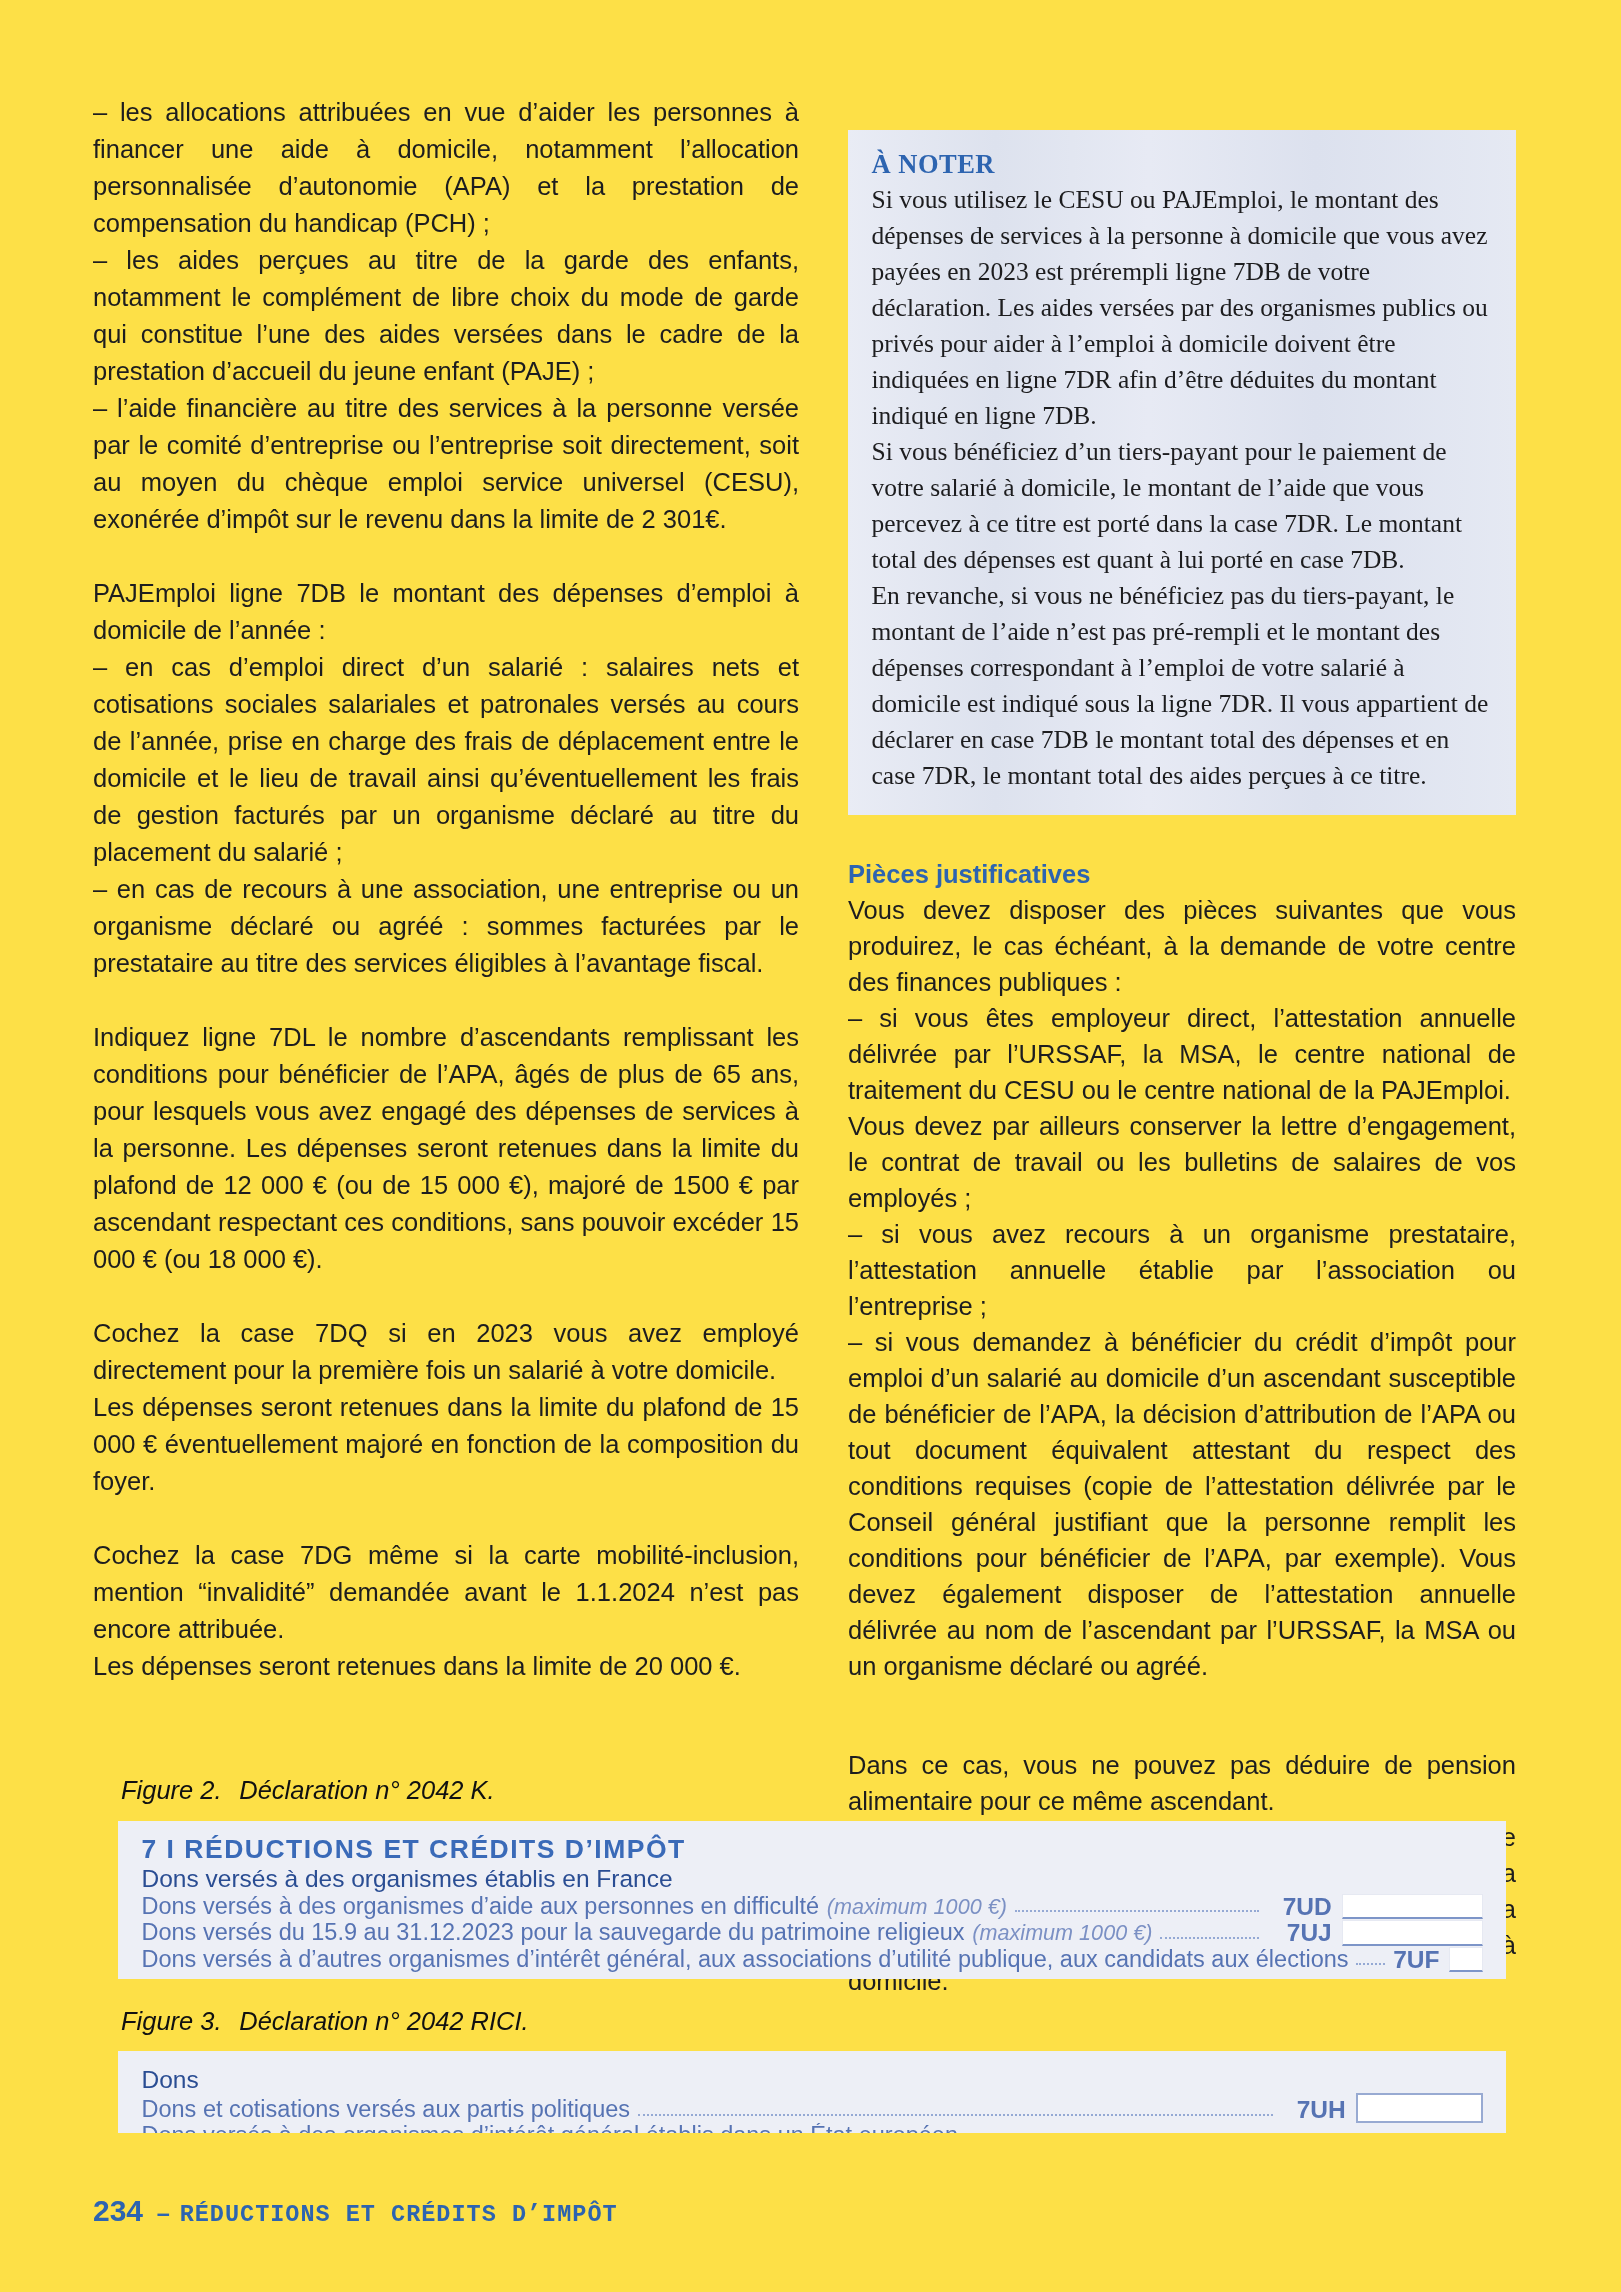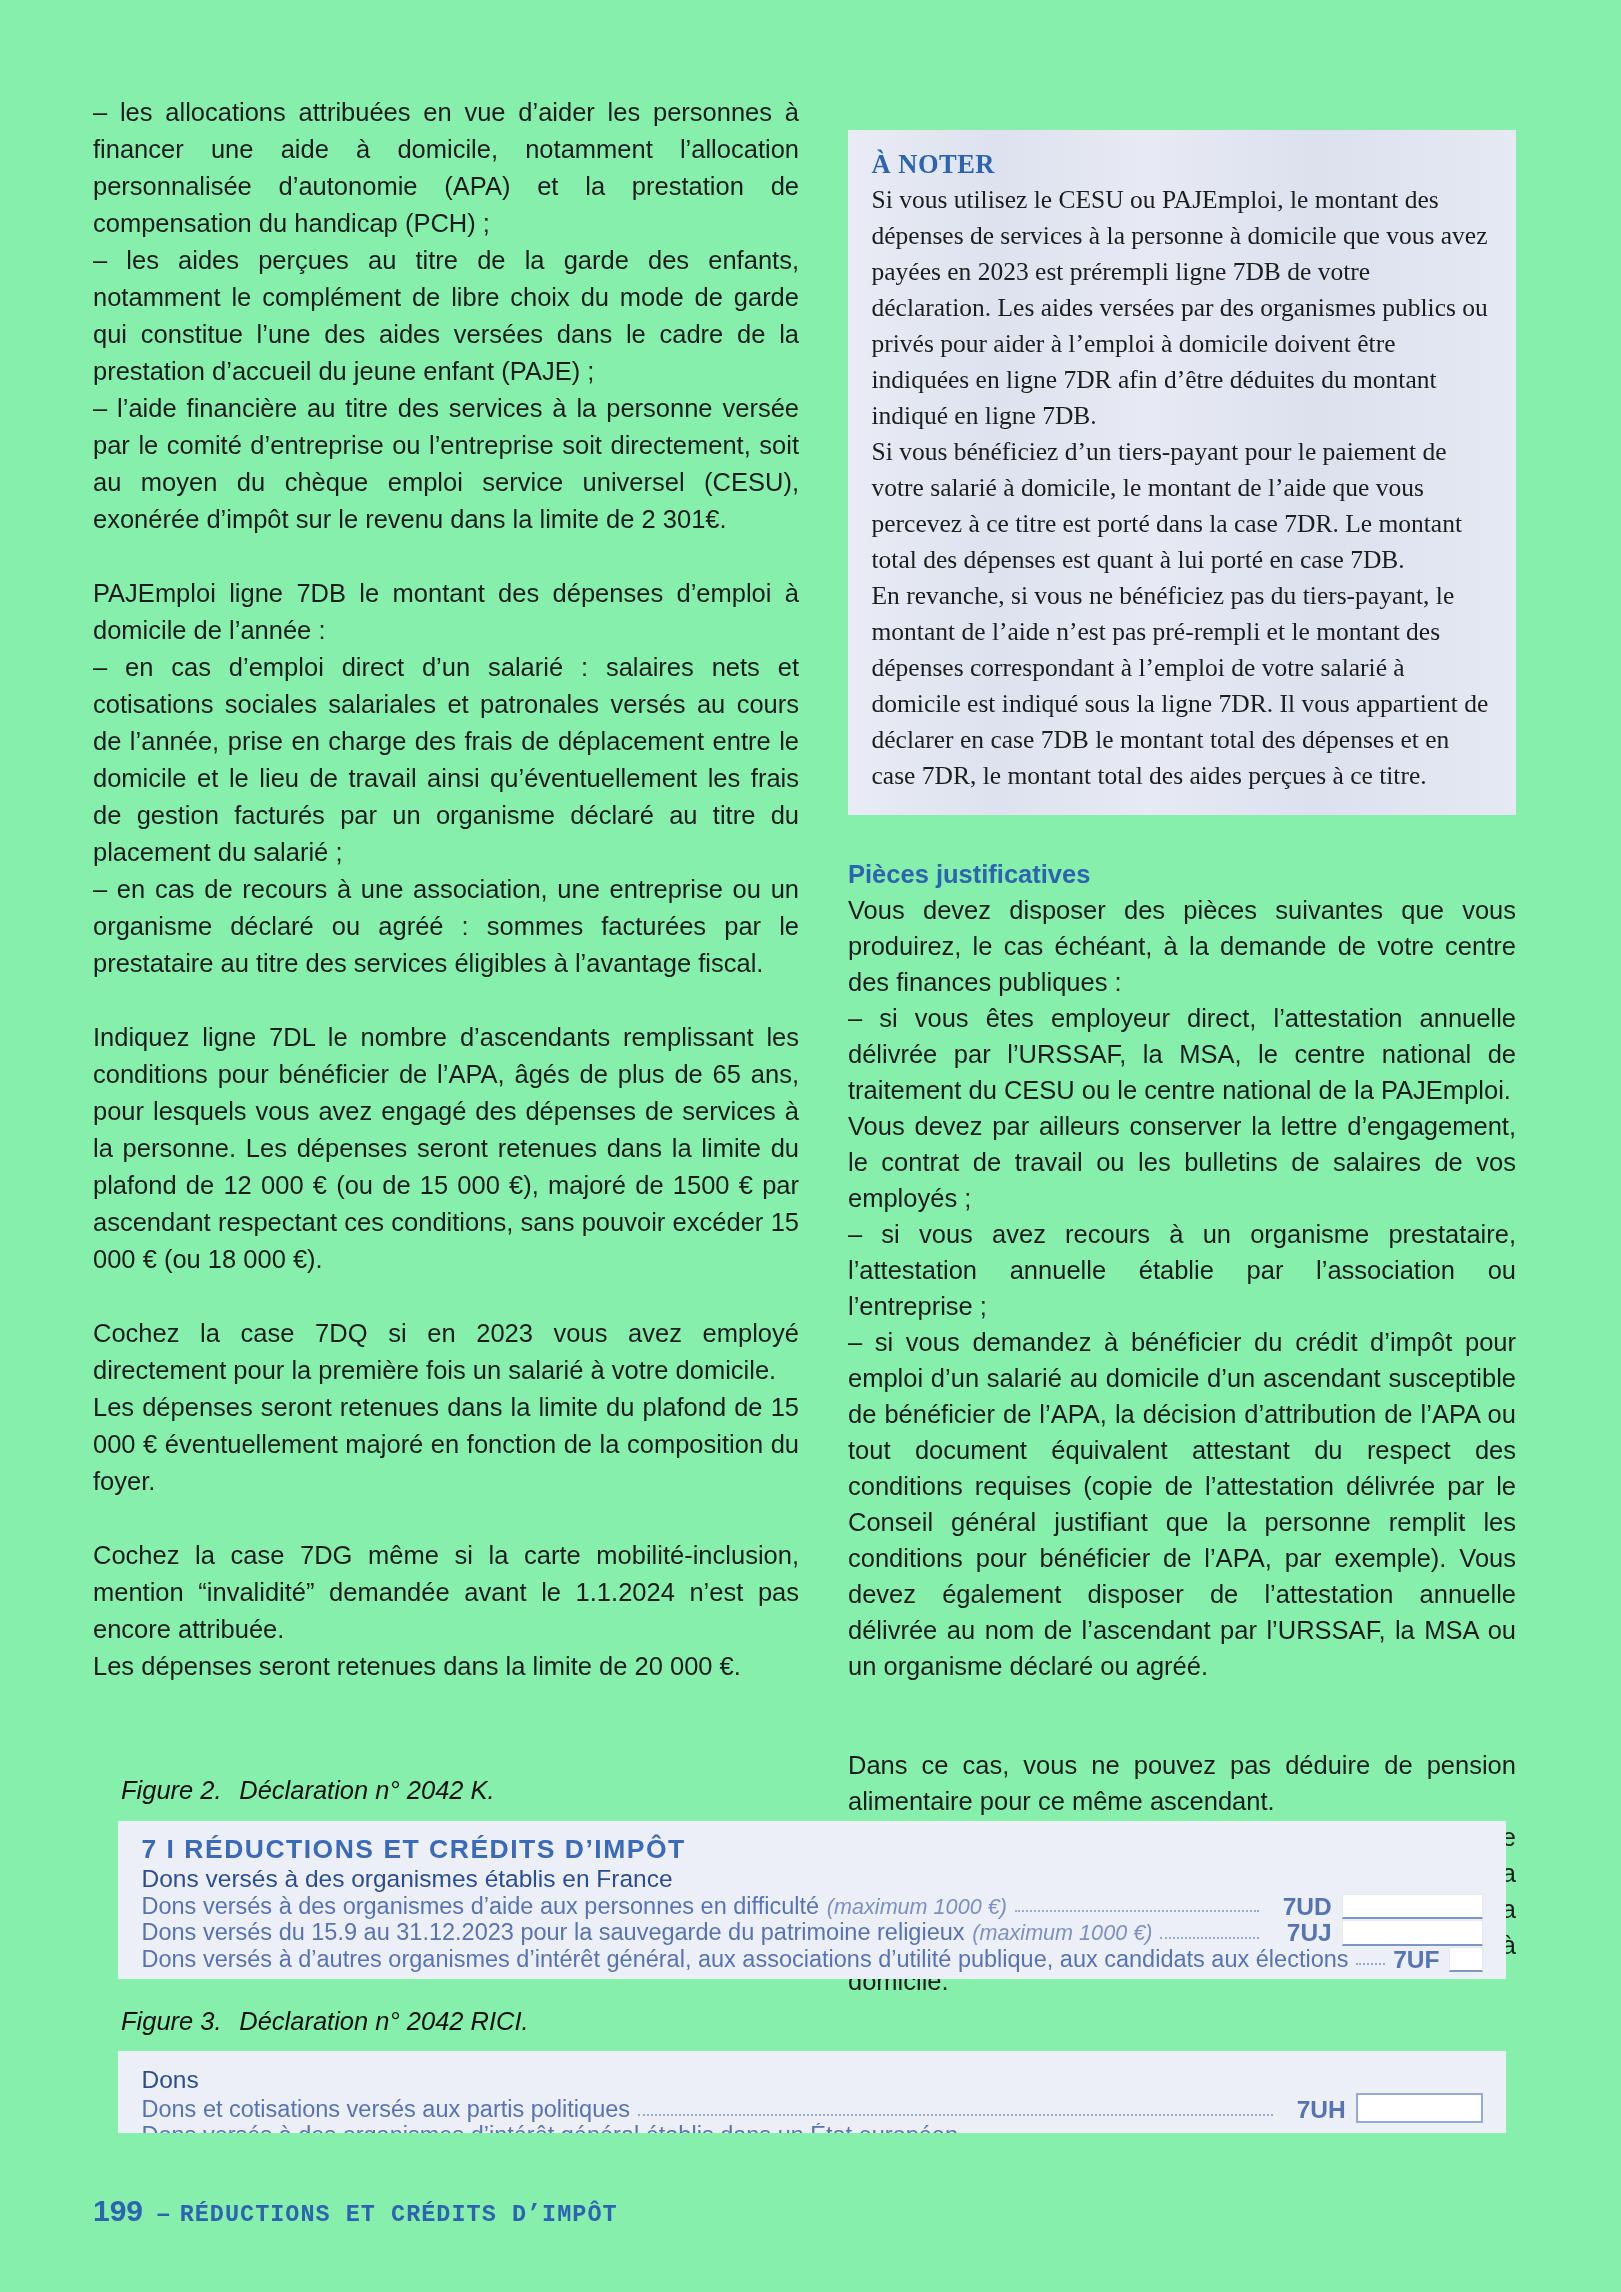--- a/index.html
+++ b/index.html
@@ -1,20 +1,20 @@
 <!DOCTYPE html>
 <html><head>
 <meta charset="utf-8">
 <style>
   html,body{margin:0;padding:0;background:#ffffff;}
   .page{
     position:relative;
     width:1621px;
     height:2293px;
-    background:#86efac;
+    background:#fde047;
     font-family:"Liberation Sans","DejaVu Sans",sans-serif;
     color:#1d1d1f;
     overflow:hidden;
   }
   
   .left-col{
     position:absolute; left:93px; top:94px; width:706px;
     font-size:25.5px; line-height:37px; text-align:justify;
   }
   .left-col p{margin:0;}
@@ -180,17 +180,17 @@
       <span class="dots"></span>
       <span class="code">7UH</span>
       <span class="fig-input boxed"></span>
     </div>
     <div class="fig-partial">
       <span class="label">Dons versés à des organismes d’intérêt général établis dans un État européen</span>
     </div>
   </div>
 
   <div class="footer">
-    <span class="page-num">199</span><span class="sep">–</span><span class="footer-title">RÉDUCTIONS ET CRÉDITS D’IMPÔT</span>
+    <span class="page-num">234</span><span class="sep">–</span><span class="footer-title">RÉDUCTIONS ET CRÉDITS D’IMPÔT</span>
   </div>
 
 </div>
 
 
 </body></html>

